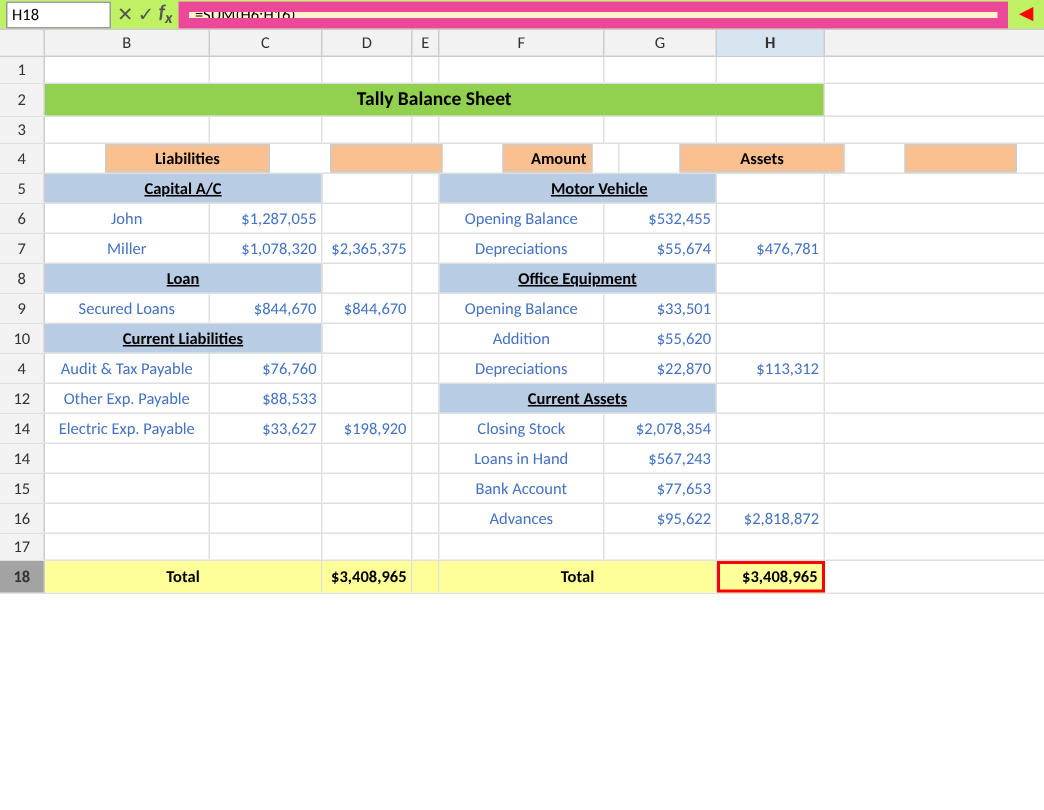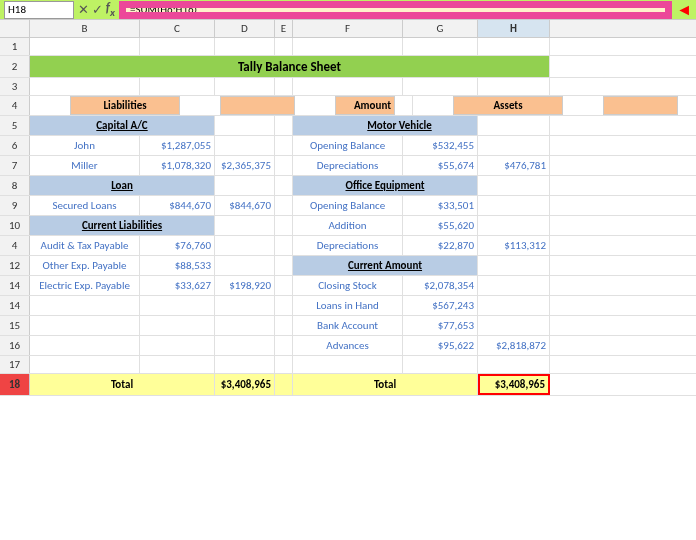--- a/index.html
+++ b/index.html
@@ -106,21 +106,21 @@
       border-right: 1px solid #ccc;
       background: #f2f2f2;
       display: flex;
       align-items: center;
       justify-content: center;
       font-size: 11px;
       color: #333;
       height: 100%;
     }
     .row-num.active {
-      background: #ef4444;
+      background: #a3a3a3;
       font-weight: bold;
     }
 
     
     .cell {
       border-right: 1px solid #e0e0e0;
       display: flex;
       align-items: center;
       padding: 0 3px;
       font-size: 11px;
@@ -333,21 +333,21 @@
       <div class="cell col-g data-right">$22,870</div>
       <div class="cell col-h data-right">$113,312</div>
     </div>
 
     <div class="grid-row row-h20">
       <div class="row-num col-a">12</div>
       <div class="cell col-b data-center">Other Exp. Payable</div>
       <div class="cell col-c data-right">$88,533</div>
       <div class="cell col-d"></div>
       <div class="cell col-e"></div>
-      <div class="cell col-f subheader-blue" style="width:185px;min-width:185px;">Current Amount</div>
+      <div class="cell col-f subheader-blue" style="width:185px;min-width:185px;">Current Assets</div>
       <div class="cell col-h"></div>
     </div>
 
     <div class="grid-row row-h20">
       <div class="row-num col-a">14</div>
       <div class="cell col-b data-center">Electric Exp. Payable</div>
       <div class="cell col-c data-right">$33,627</div>
       <div class="cell col-d data-right">$198,920</div>
       <div class="cell col-e"></div>
       <div class="cell col-f data-center">Closing Stock</div>

